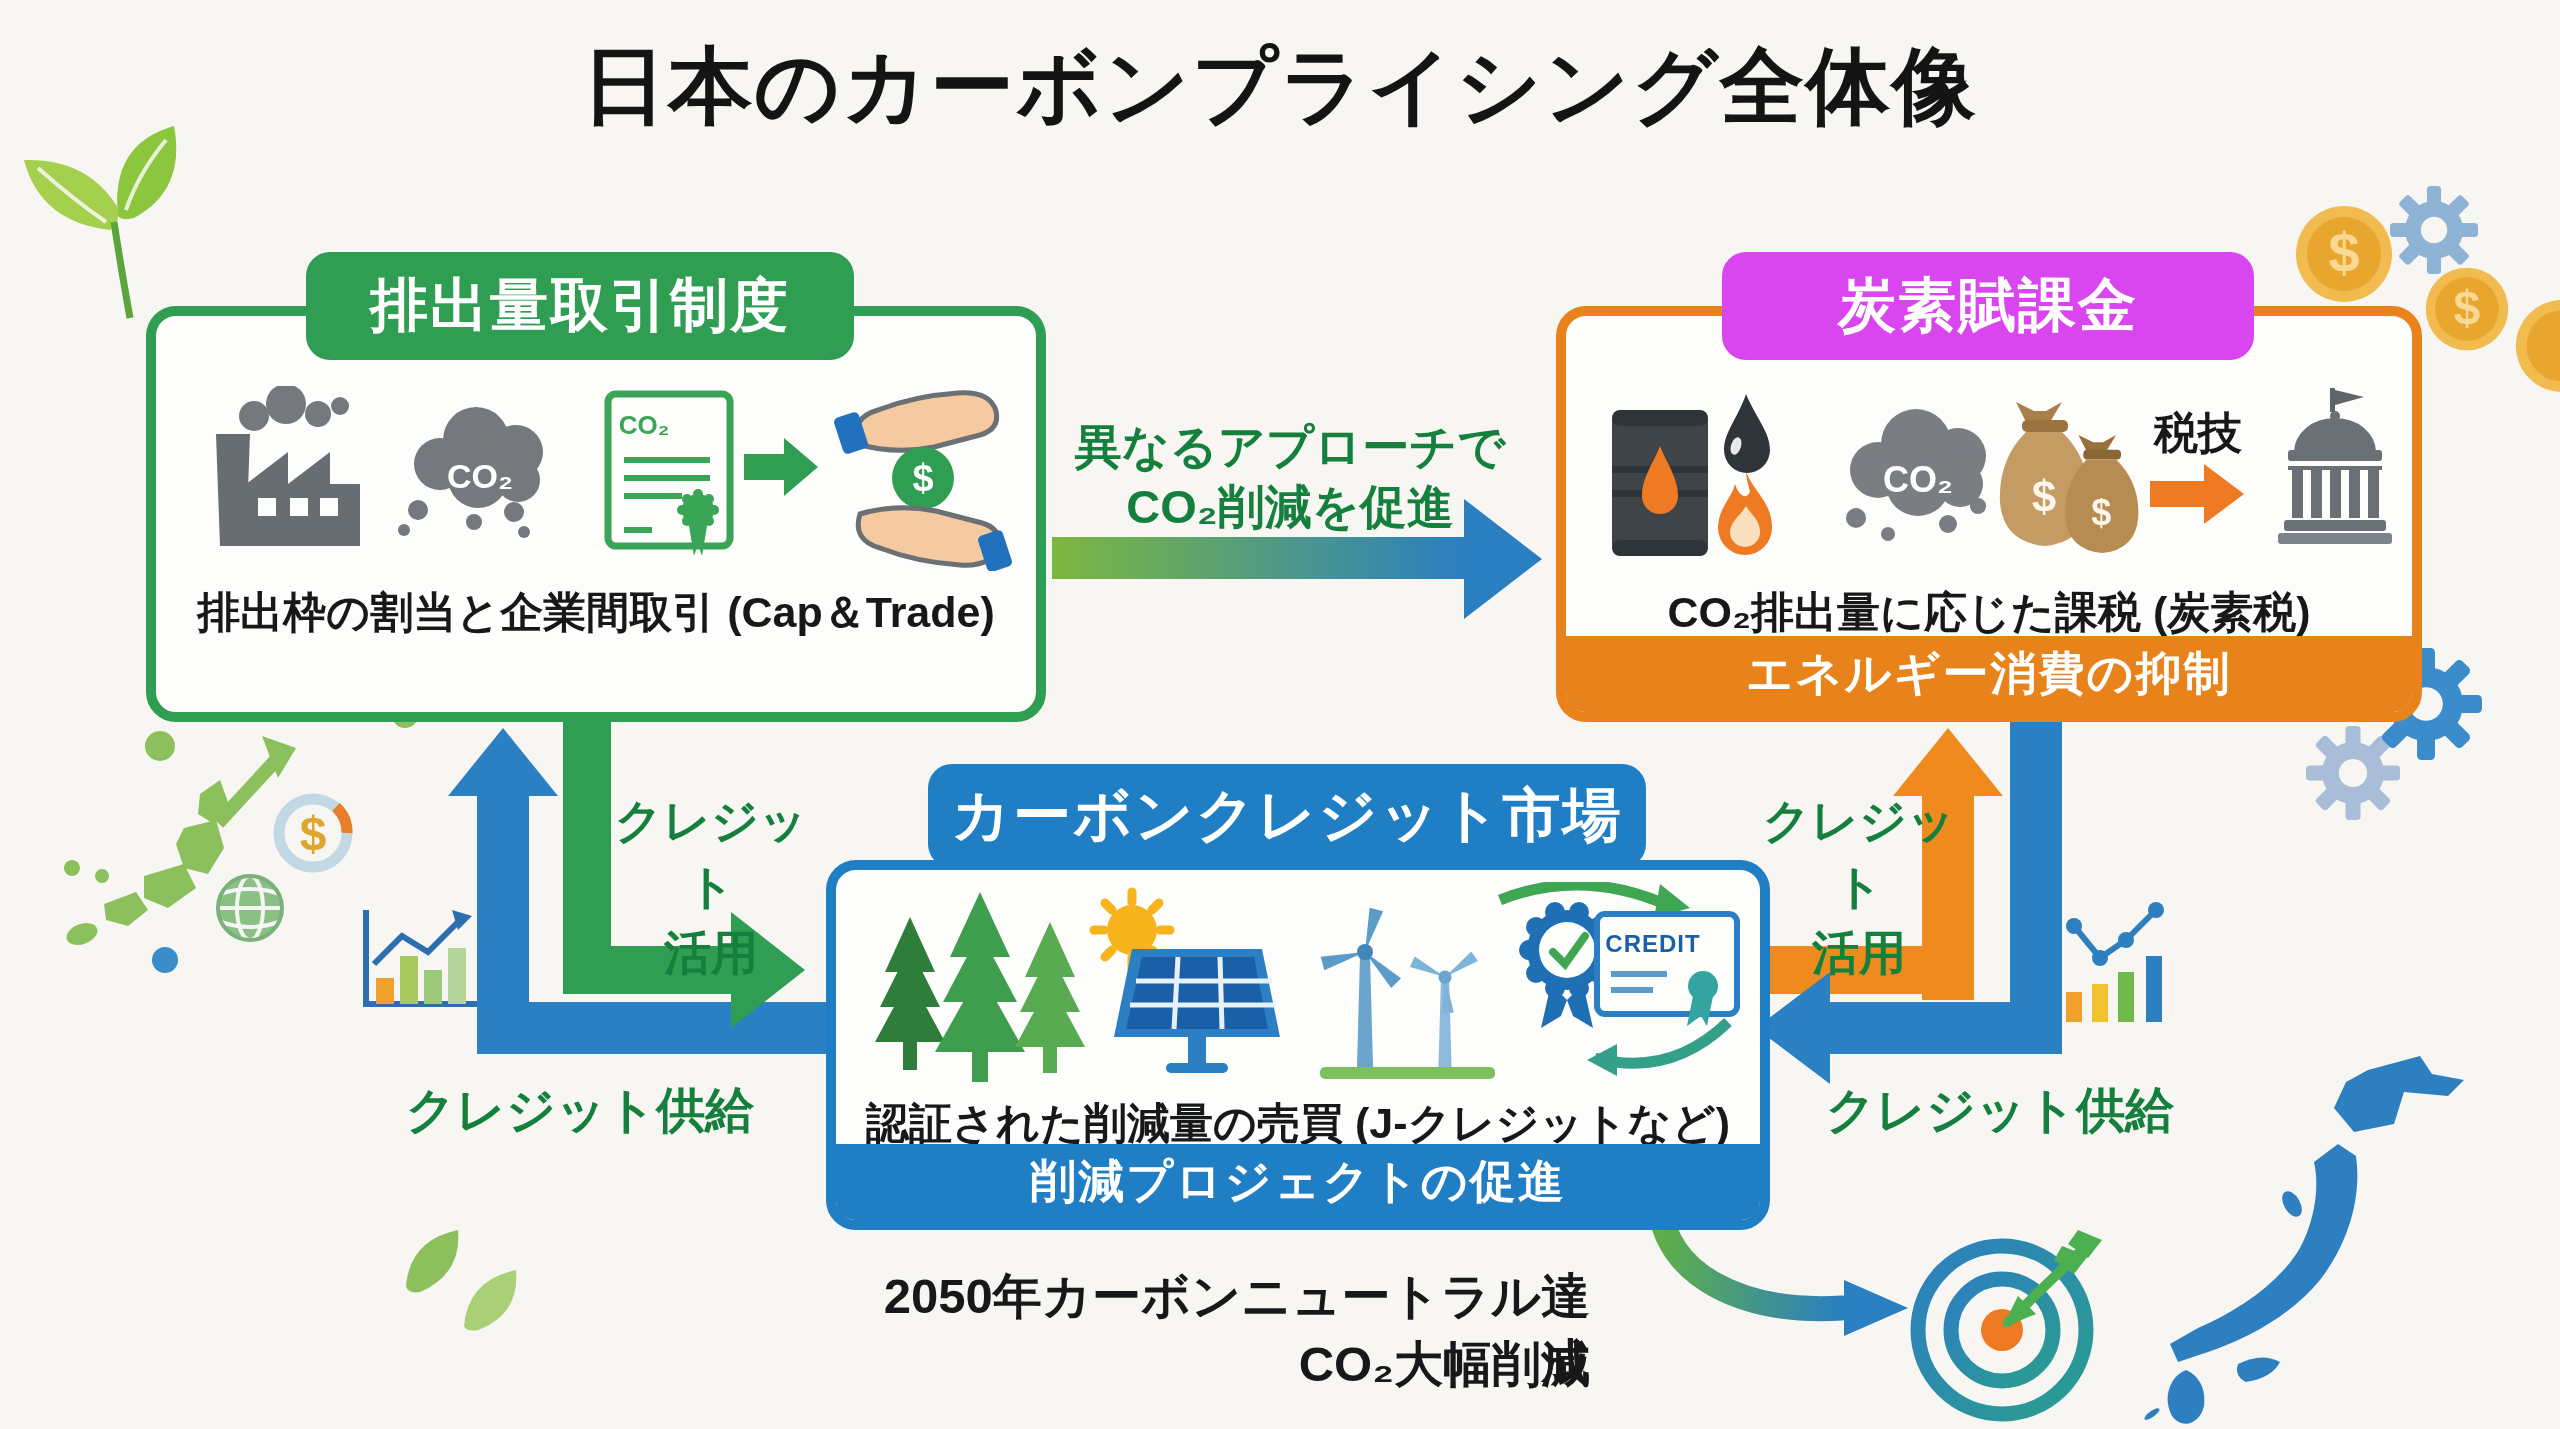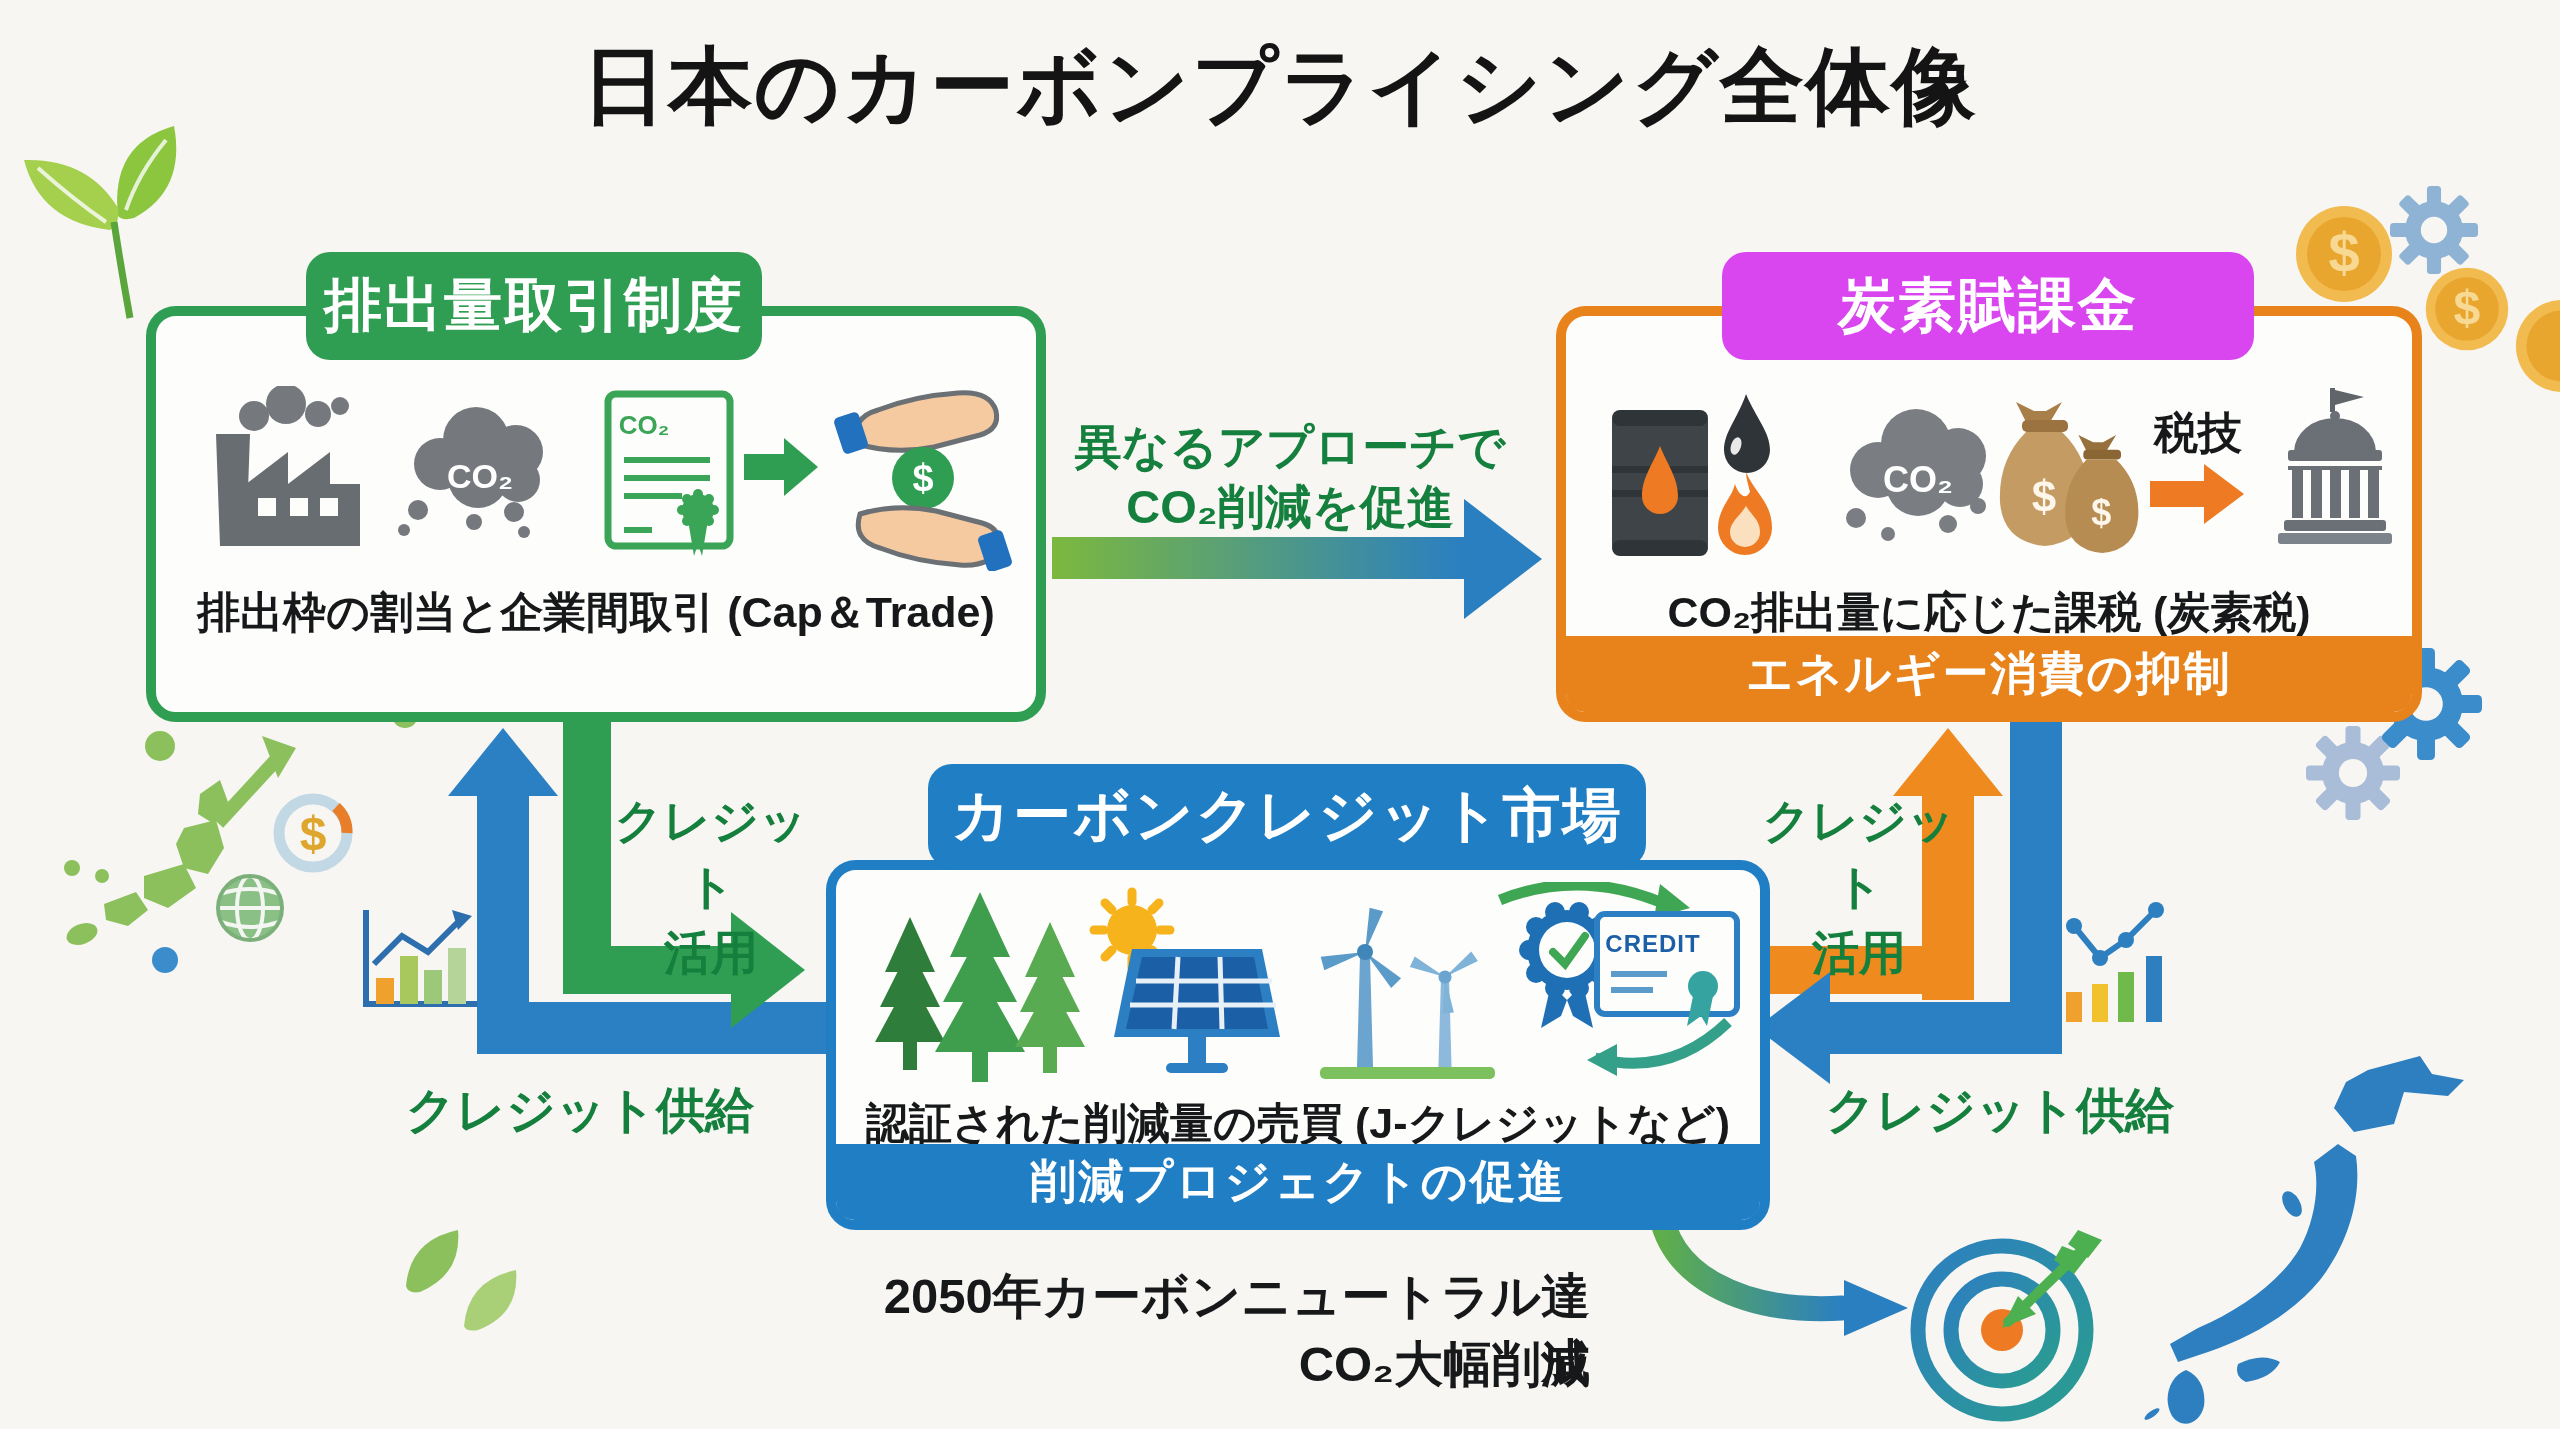--- a/index.html
+++ b/index.html
@@ -65,21 +65,21 @@
     <path d="M100,98 Q92,26 156,8 Q168,72 116,100 Q104,103 100,98 Z" fill="#8cc63e"></path>
     <path d="M108,92 Q120,56 148,22" stroke="#fdfdfc" stroke-width="4" fill="none" opacity="0.8"></path>
     <path d="M92,112 Q22,104 6,42 Q70,40 100,90 Q102,106 92,112 Z" fill="#a5d04e"></path>
     <path d="M88,104 Q56,82 20,50" stroke="#fdfdfc" stroke-width="4" fill="none" opacity="0.8"></path>
     <path d="M96,104 Q104,156 112,200" stroke="#5aa53c" stroke-width="7" fill="none"></path>
   </svg>
 
   <div class="abs dot" style="left:392px;top:702px;width:26px;height:26px;background:#8cc05c"></div>
   <div class="abs dot" style="left:152px;top:947px;width:26px;height:26px;background:#3b8ccb"></div>
 
-  <div class="abs tab green" style="left:306px;top:252px;width:456px;height:108px">
+  <div class="abs tab green" style="left:306px;top:252px;width:548px;height:108px">
     <span>排出量取引制度</span>
   </div>
   <div class="abs box green" style="left:146px;top:306px;width:900px;height:416px">
     <div class="boxdesc" style="top:268px">排出枠の割当と企業間取引 (Cap＆Trade)</div>
   </div>
   <svg class="abs" style="left:196px;top:386px;z-index:3" width="820" height="185" viewBox="0 0 820 185">
     <g transform="translate(6,0)" fill="#686d71">
       <circle cx="52" cy="30" r="15" fill="#75797d"></circle>
         <circle cx="84" cy="18" r="20" fill="#75797d"></circle>
       <circle cx="116" cy="28" r="13" fill="#75797d"></circle>

